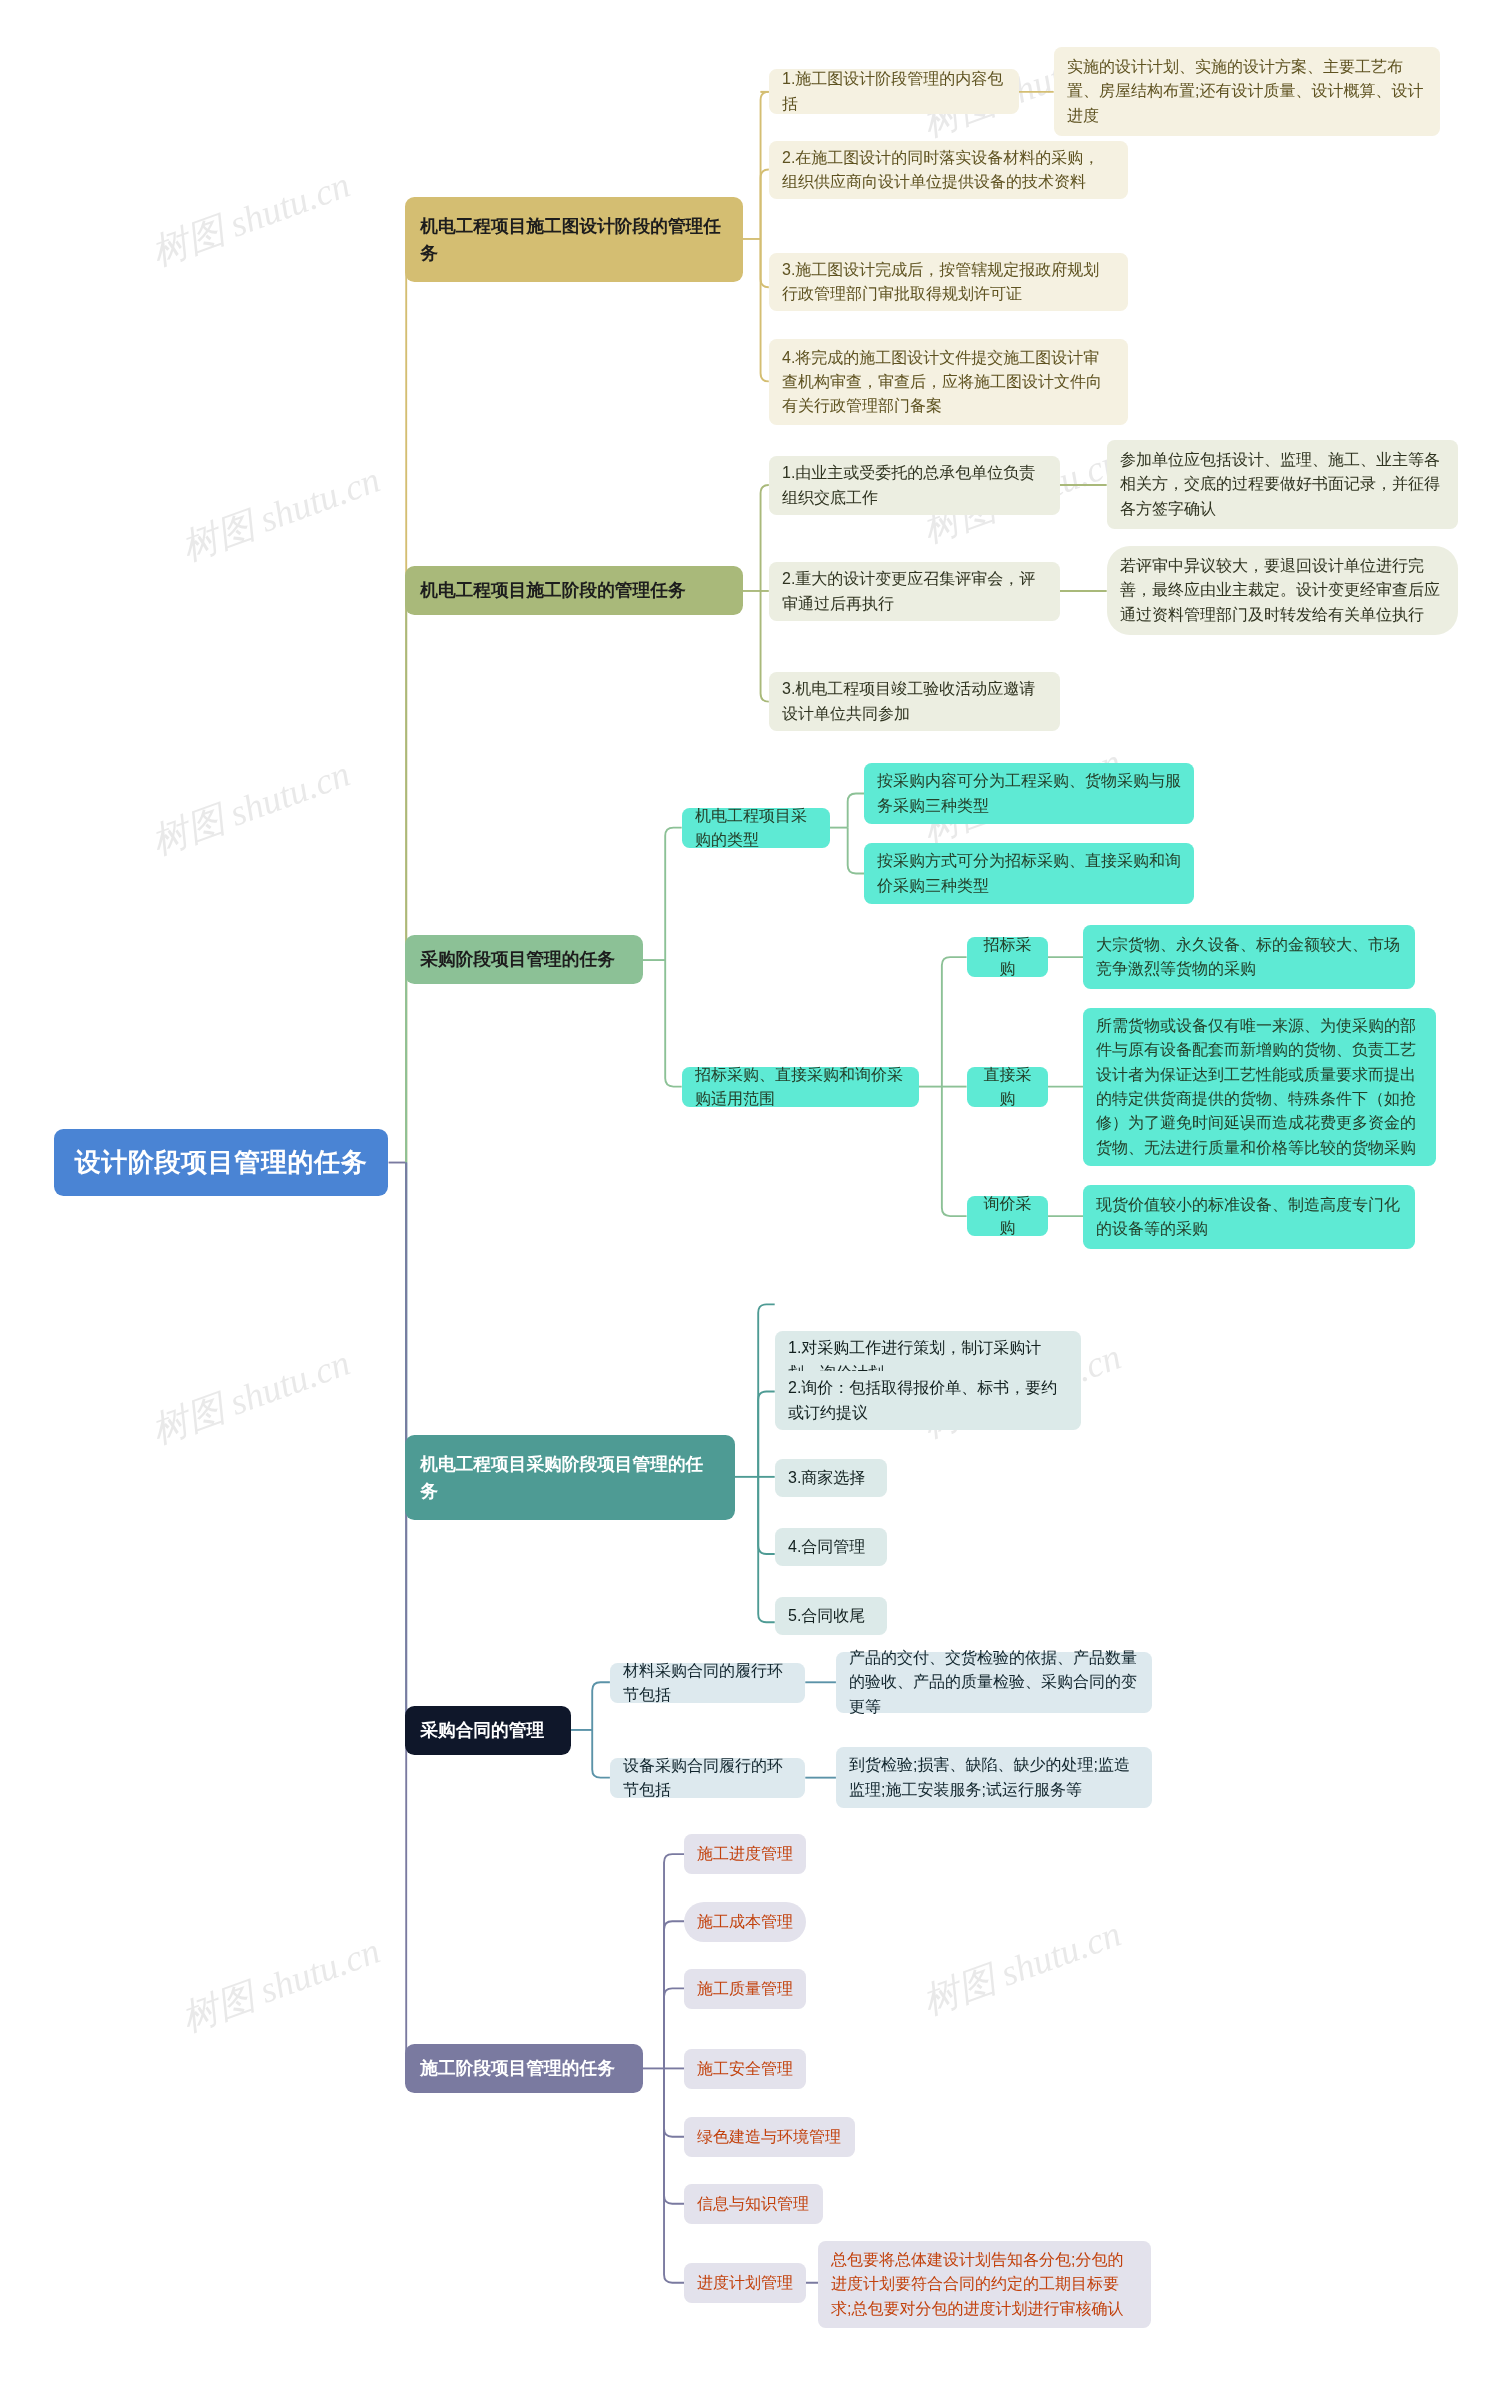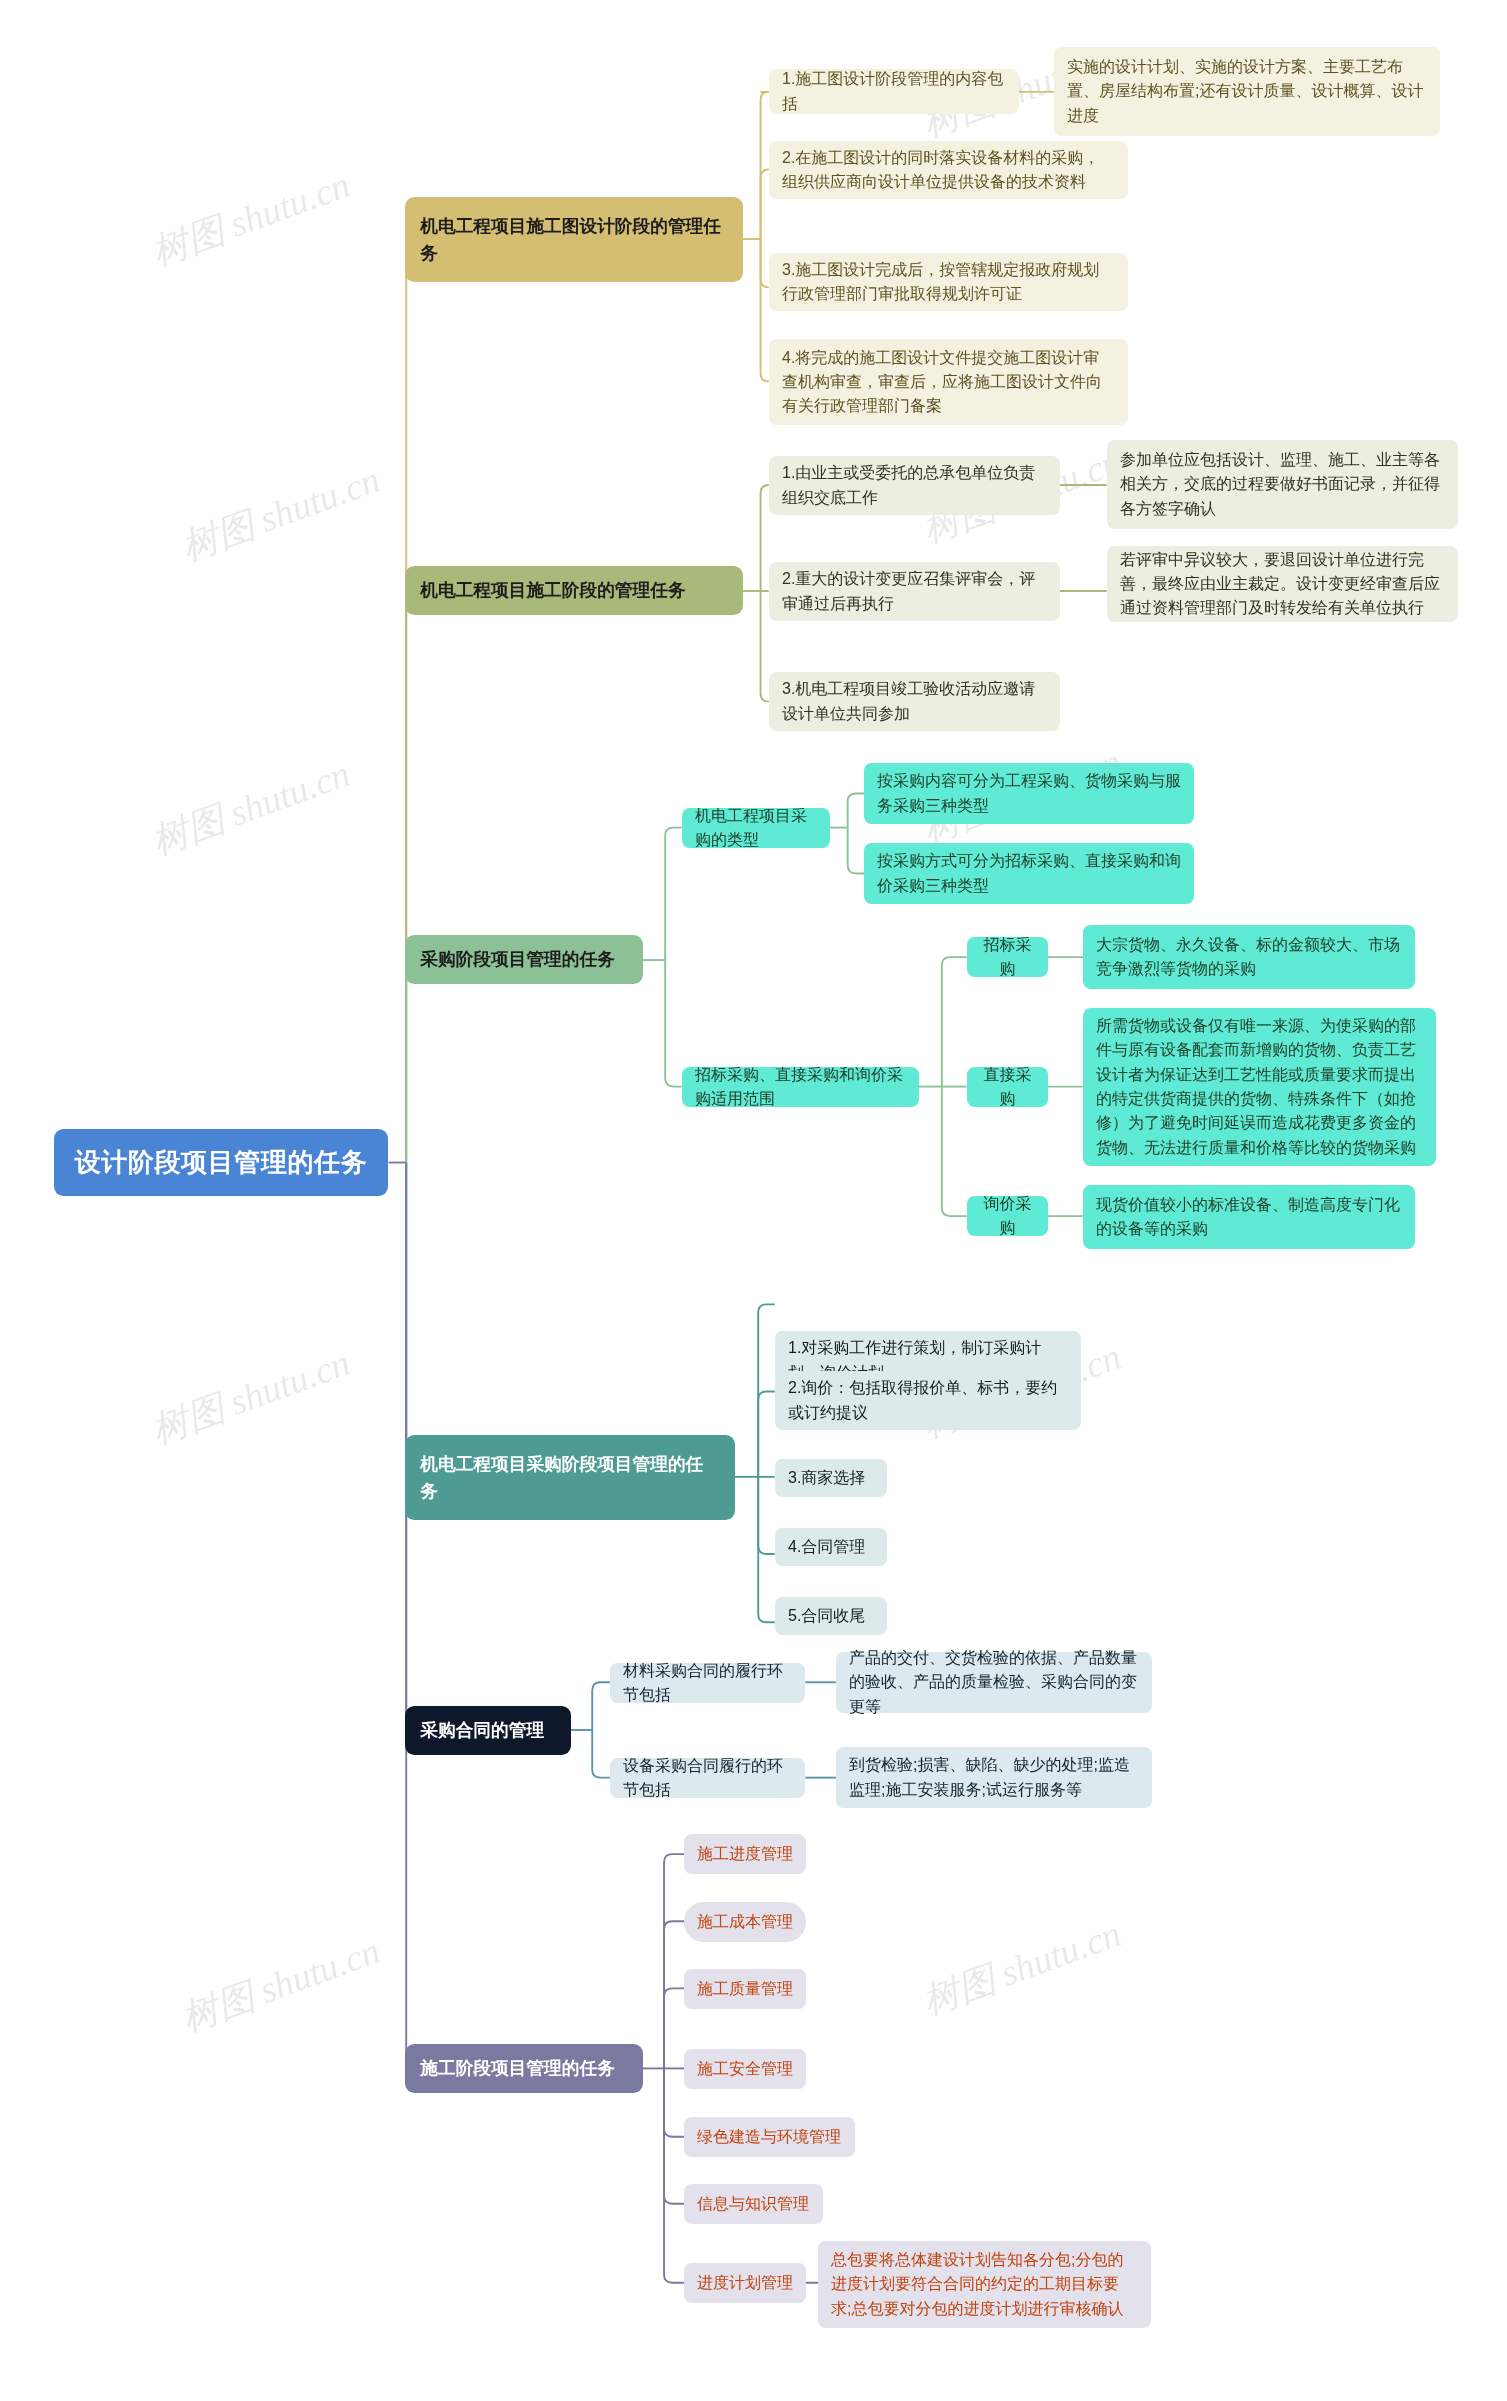--- a/index.html
+++ b/index.html
@@ -164,21 +164,21 @@
   <div class="node leaf l-olive" style="left:769px;top:456px;width:291px;height:59px;">
     <span>1.由业主或受委托的总承包单位负责组织交底工作</span>
   </div>
   <div class="node leaf l-olive" style="left:1107px;top:440px;width:351px;height:89px;">
     <span>参加单位应包括设计、监理、施工、业主等各相关方，交底的过程要做好书面记录，并征得各方签字确认</span>
   </div>
 
   <div class="node leaf l-olive" style="left:769px;top:562px;width:291px;height:59px;">
     <span>2.重大的设计变更应召集评审会，评审通过后再执行</span>
   </div>
-  <div class="node leaf l-olive" style="left:1107px;top:546px;width:351px;height:76px;">
+  <div class="node leaf l-olive" style="left:1107px;top:546px;width:351px;height:89px;border-radius:23px;">
     <span>若评审中异议较大，要退回设计单位进行完善，最终应由业主裁定。设计变更经审查后应通过资料管理部门及时转发给有关单位执行</span>
   </div>
 
   <div class="node leaf l-olive" style="left:769px;top:672px;width:291px;height:59px;justify-content:center;">
     <span>3.机电工程项目竣工验收活动应邀请设计单位共同参加</span>
   </div>
 
   <div class="node topic t-green" style="left:405px;top:935px;width:238px;height:49px;">
     <span>采购阶段项目管理的任务</span>
   </div>

